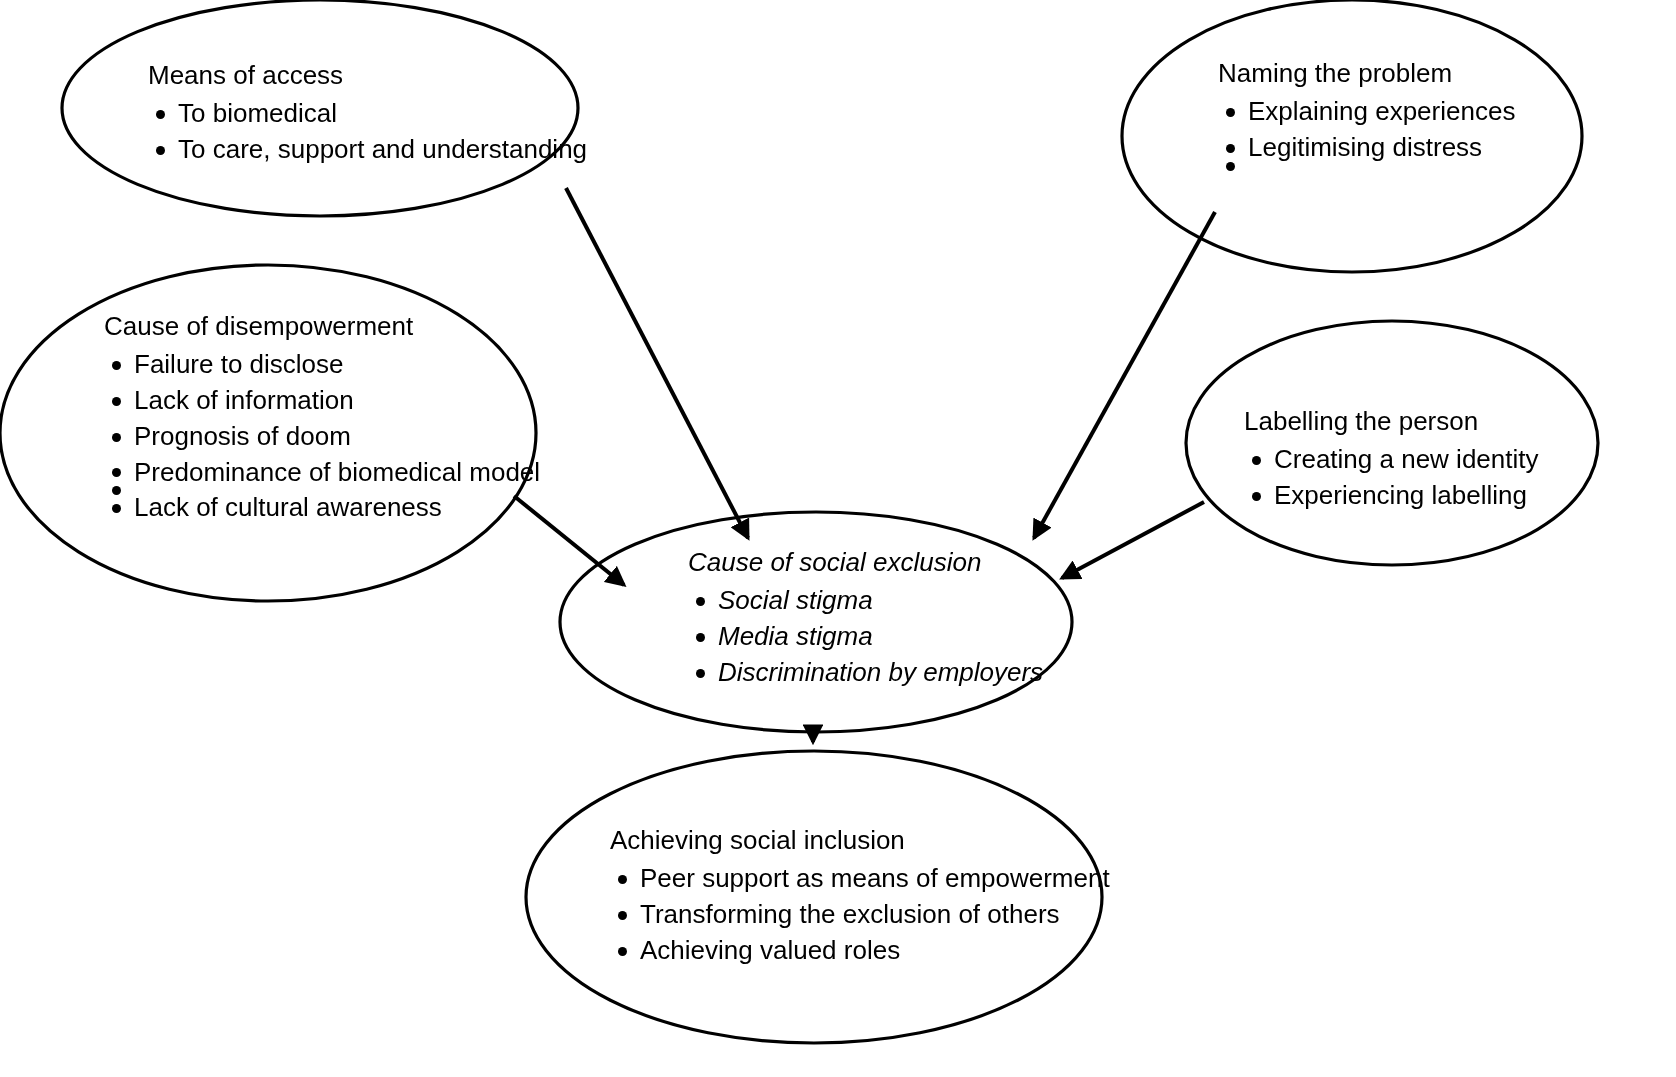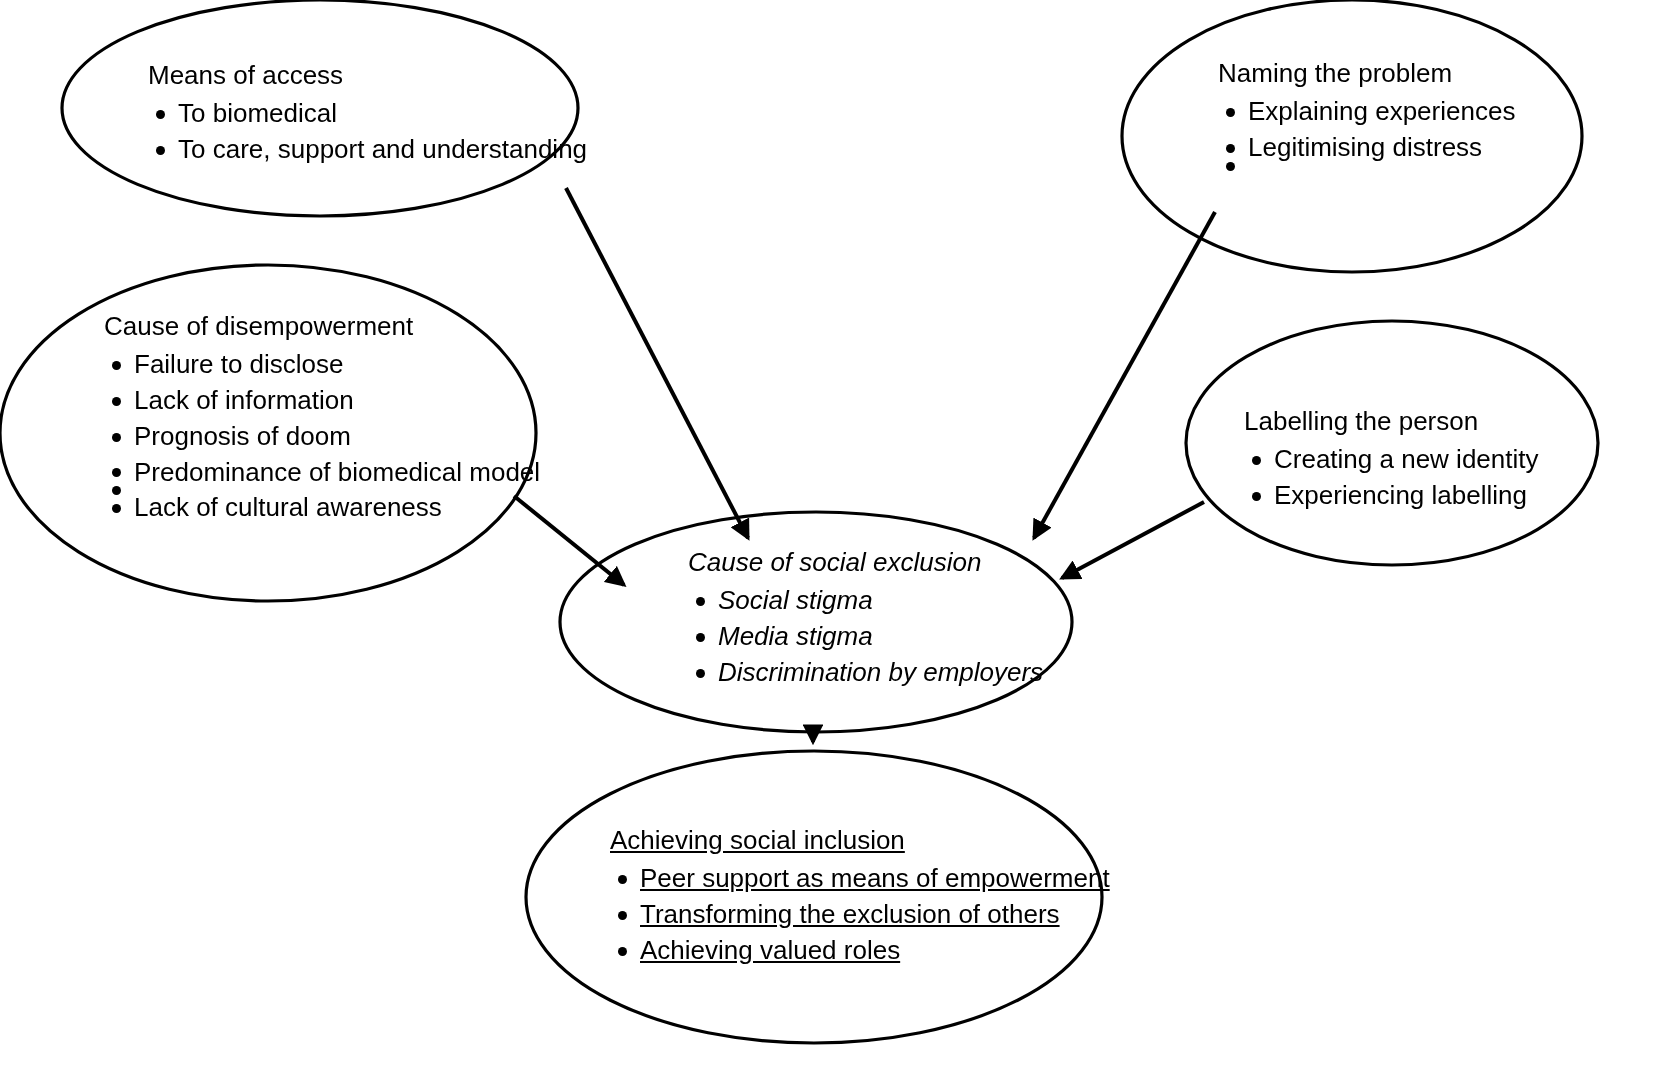--- a/index.html
+++ b/index.html
@@ -140,21 +140,21 @@
 
   <div class="node-text" style="left:688px; top:545px;font-style:italic;">
     <span class="node-title">Cause of social exclusion</span>
     <ul class="bullet-list">
       <li><span class="dot"></span><span>Social stigma</span></li>
       <li><span class="dot"></span><span>Media stigma</span></li>
       <li><span class="dot"></span><span>Discrimination by employers</span></li>
     </ul>
   </div>
 
-  <div class="node-text" style="left:610px; top:823px;text-decoration:underline;">
+  <div class="node-text" style="left:610px; top:823px;">
     <span class="node-title">Achieving social inclusion</span>
     <ul class="bullet-list">
       <li><span class="dot"></span><span>Peer support as means of empowerment</span></li>
       <li><span class="dot"></span><span>Transforming the exclusion of others</span></li>
       <li><span class="dot"></span><span>Achieving valued roles</span></li>
     </ul>
   </div>
 
 </div>
 

